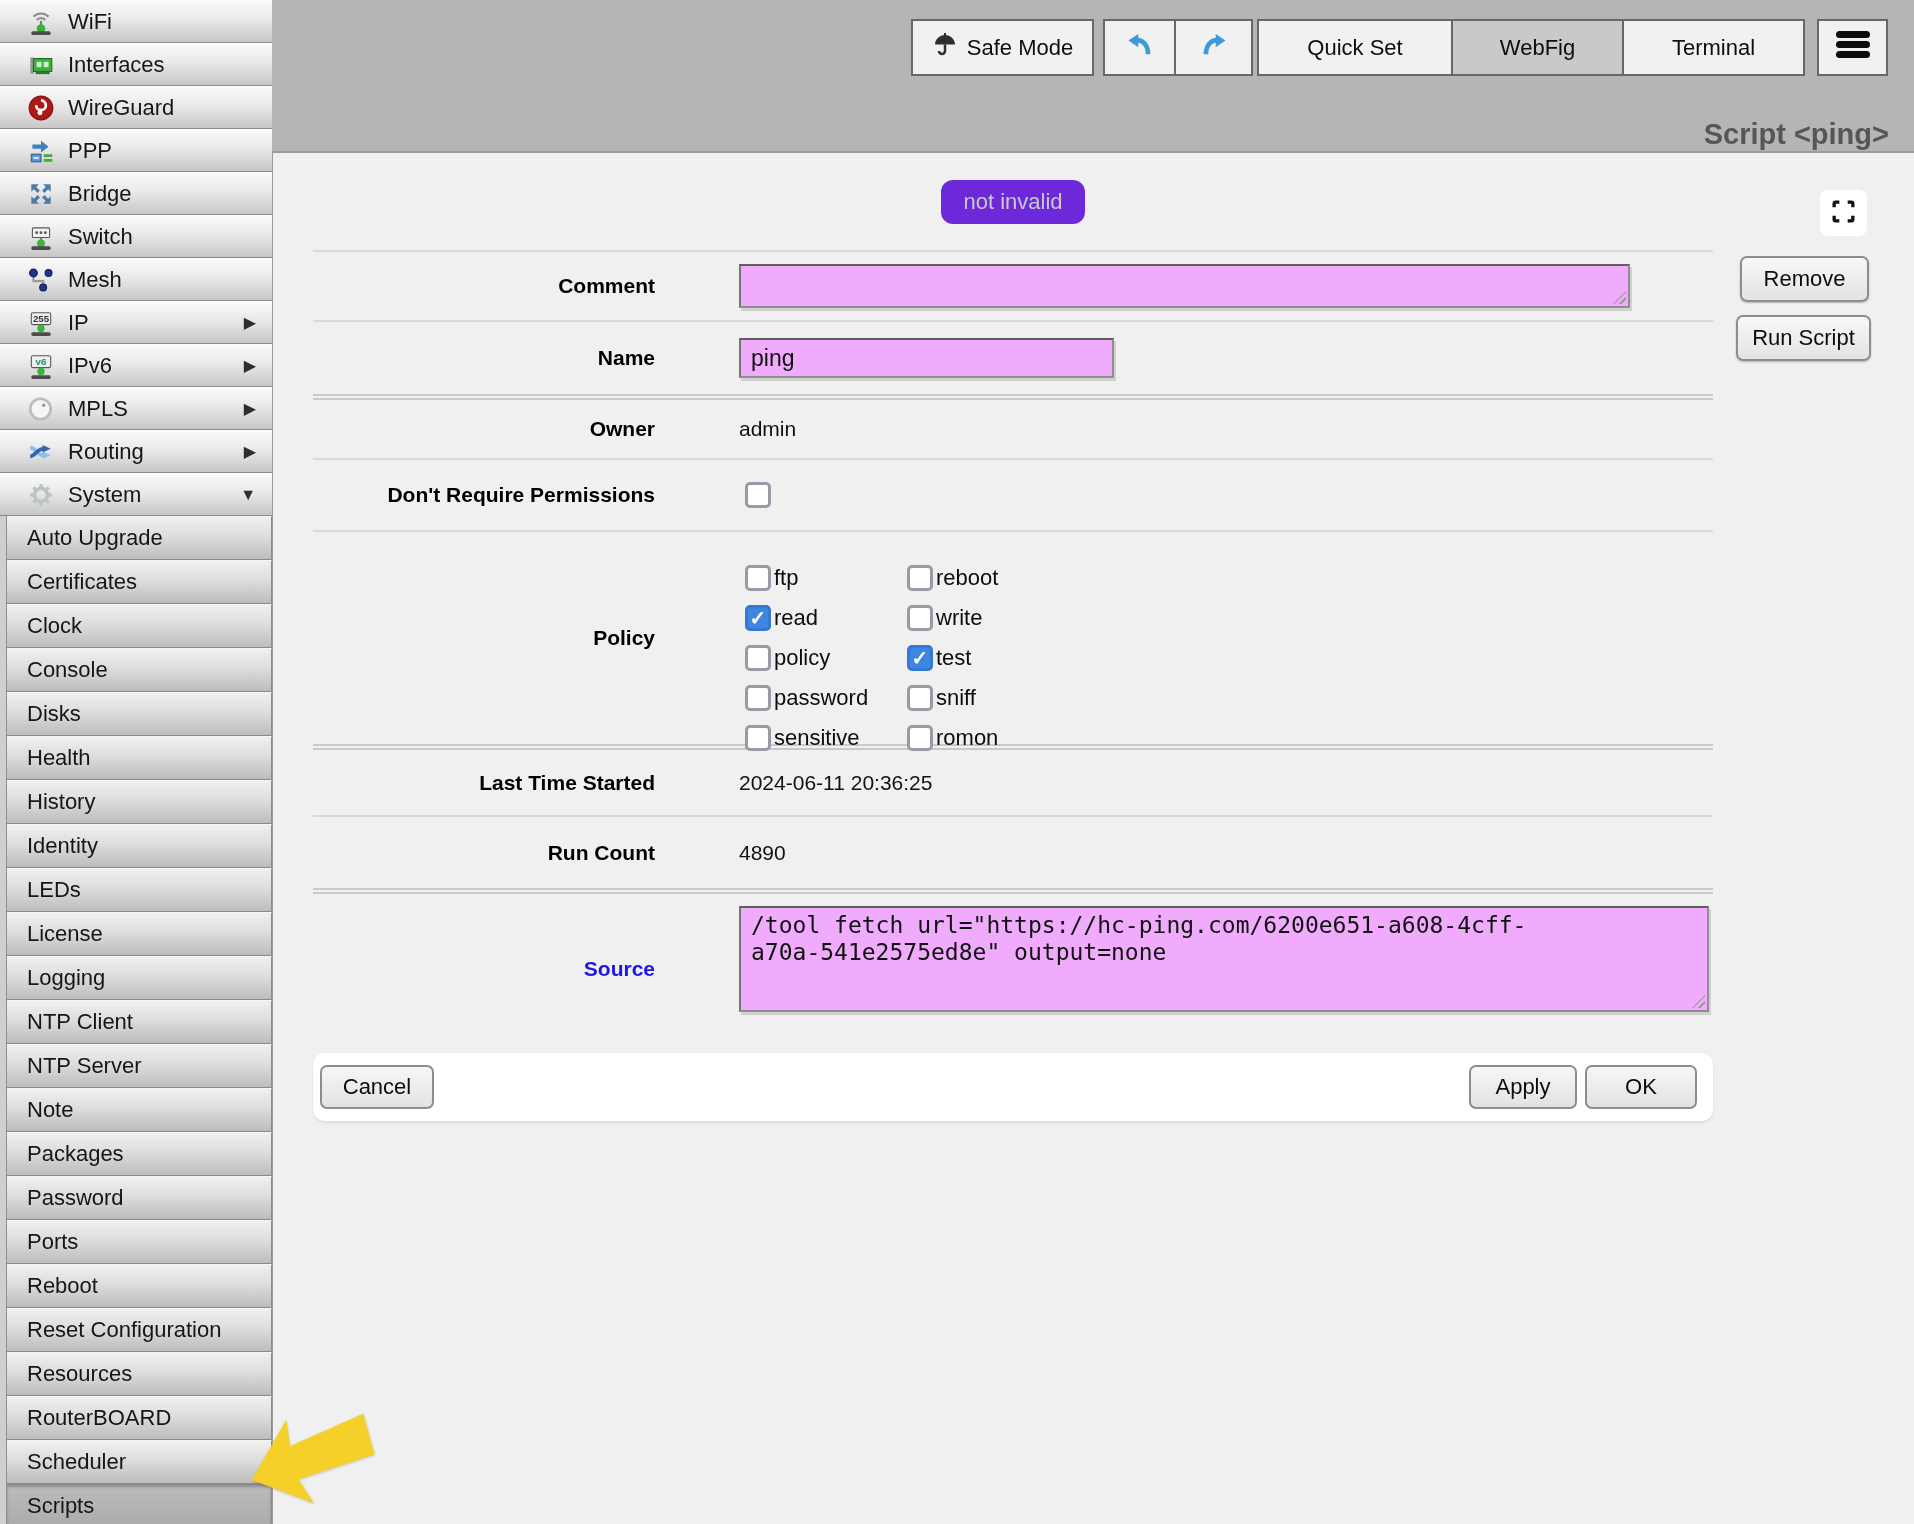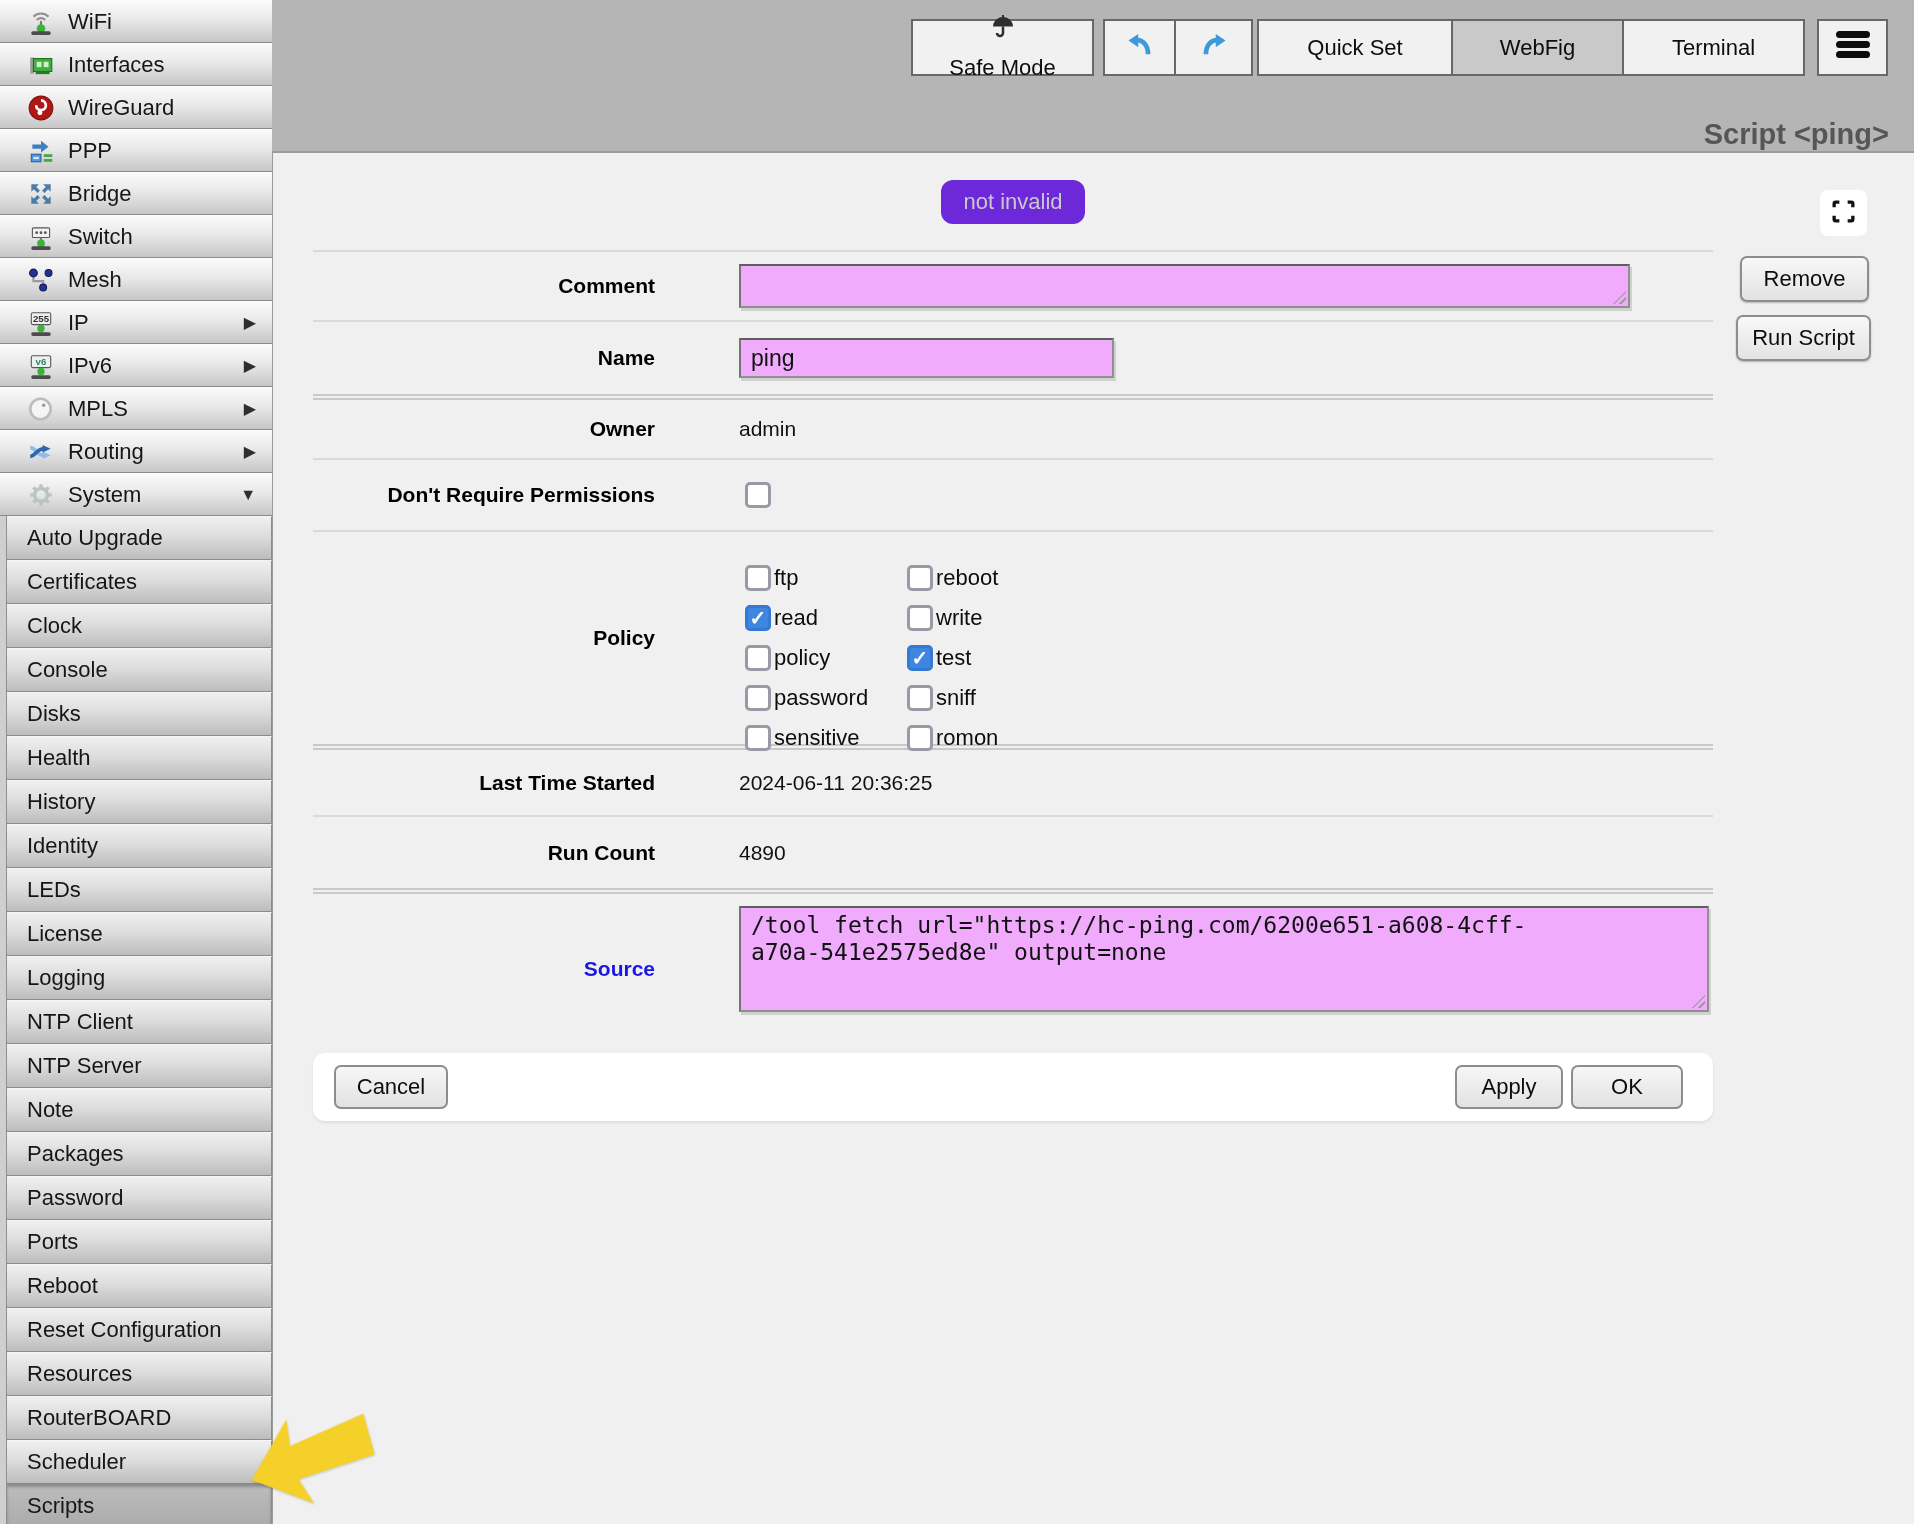--- a/index.html
+++ b/index.html
@@ -34,21 +34,21 @@
     border-top:1px solid #8a8a8a;
   }
   
   .header{position:absolute;left:272px;top:0;right:0;height:151px;background:#b5b5b5;border-bottom:2px solid #9b9b9b;}
   .tbtn{
     position:absolute;top:19px;height:57px;background:#f1f1f1;border:2px solid #686868;
     display:flex;align-items:center;justify-content:center;font-size:22px;color:#0d0d0d;
     box-sizing:border-box;cursor:pointer;
   }
   .tbtn.active{background:#c9c9c9;}
-  .btn-safe{left:639px;width:183px;gap:9px;flex-direction:column;}
+  .btn-safe{left:639px;width:183px;gap:9px;}
   .btn-undo{left:831px;width:73px;}
   .btn-redo{left:902px;width:79px;}
   .btn-quickset{left:985px;width:196px;}
   .btn-webfig{left:1179px;width:173px;}
   .btn-terminal{left:1350px;width:183px;}
   .btn-menu{left:1545px;width:71px;}
   .page-title{position:absolute;right:25px;top:118px;font-size:29px;font-weight:bold;color:#565656;}
   
   .fs-btn{position:absolute;left:1820px;top:190px;width:47px;height:46px;background:#fff;border-radius:8px;
     display:flex;align-items:center;justify-content:center;cursor:pointer;}
@@ -88,21 +88,21 @@
   .cb.checked::after{content:"\2713";color:#fff;font-size:20px;font-weight:bold;line-height:1;}
   .cblabel{font-size:22px;margin-left:3px;color:#0d0d0d;}
   .policy-cols{display:flex;padding-top:26px;}
   .pcol1{width:162px;flex:0 0 162px;}
   .cbrow{height:40px;display:flex;align-items:center;}
   .source-label{color:#1a17e2;}
   .source-field{width:970px;height:106px;margin-top:12px;padding:4px 10px;
     font-family:"DejaVu Sans Mono",monospace;font-size:23px;line-height:27px;white-space:pre-wrap;word-break:break-all;}
   .bottom-bar{
     margin-top:9px;height:68px;background:#fff;border-radius:12px;display:flex;align-items:center;
-    padding:0 21px;box-sizing:border-box;box-shadow:0 2px 3px rgba(0,0,0,0.08);
+    padding:0 7px;box-sizing:border-box;box-shadow:0 2px 3px rgba(0,0,0,0.08);
   }
   .bar-btn{
     background:linear-gradient(#f6f6f6,#e2e2e2);border:2px solid #8d8d8d;border-radius:7px;height:44px;
     display:flex;align-items:center;justify-content:center;font-size:22px;color:#0d0d0d;box-sizing:border-box;cursor:pointer;
   }
   .btn-cancel{width:114px;}
   .btn-apply{width:108px;margin-left:auto;margin-right:8px;}
   .btn-ok{width:112px;margin-right:9px;}
   .annot{position:absolute;left:252px;top:1436px;transform:rotate(-21deg);transform-origin:0 50%;pointer-events:none;filter:drop-shadow(0 1px 1px rgba(0,0,0,0.2));}
 </style>

